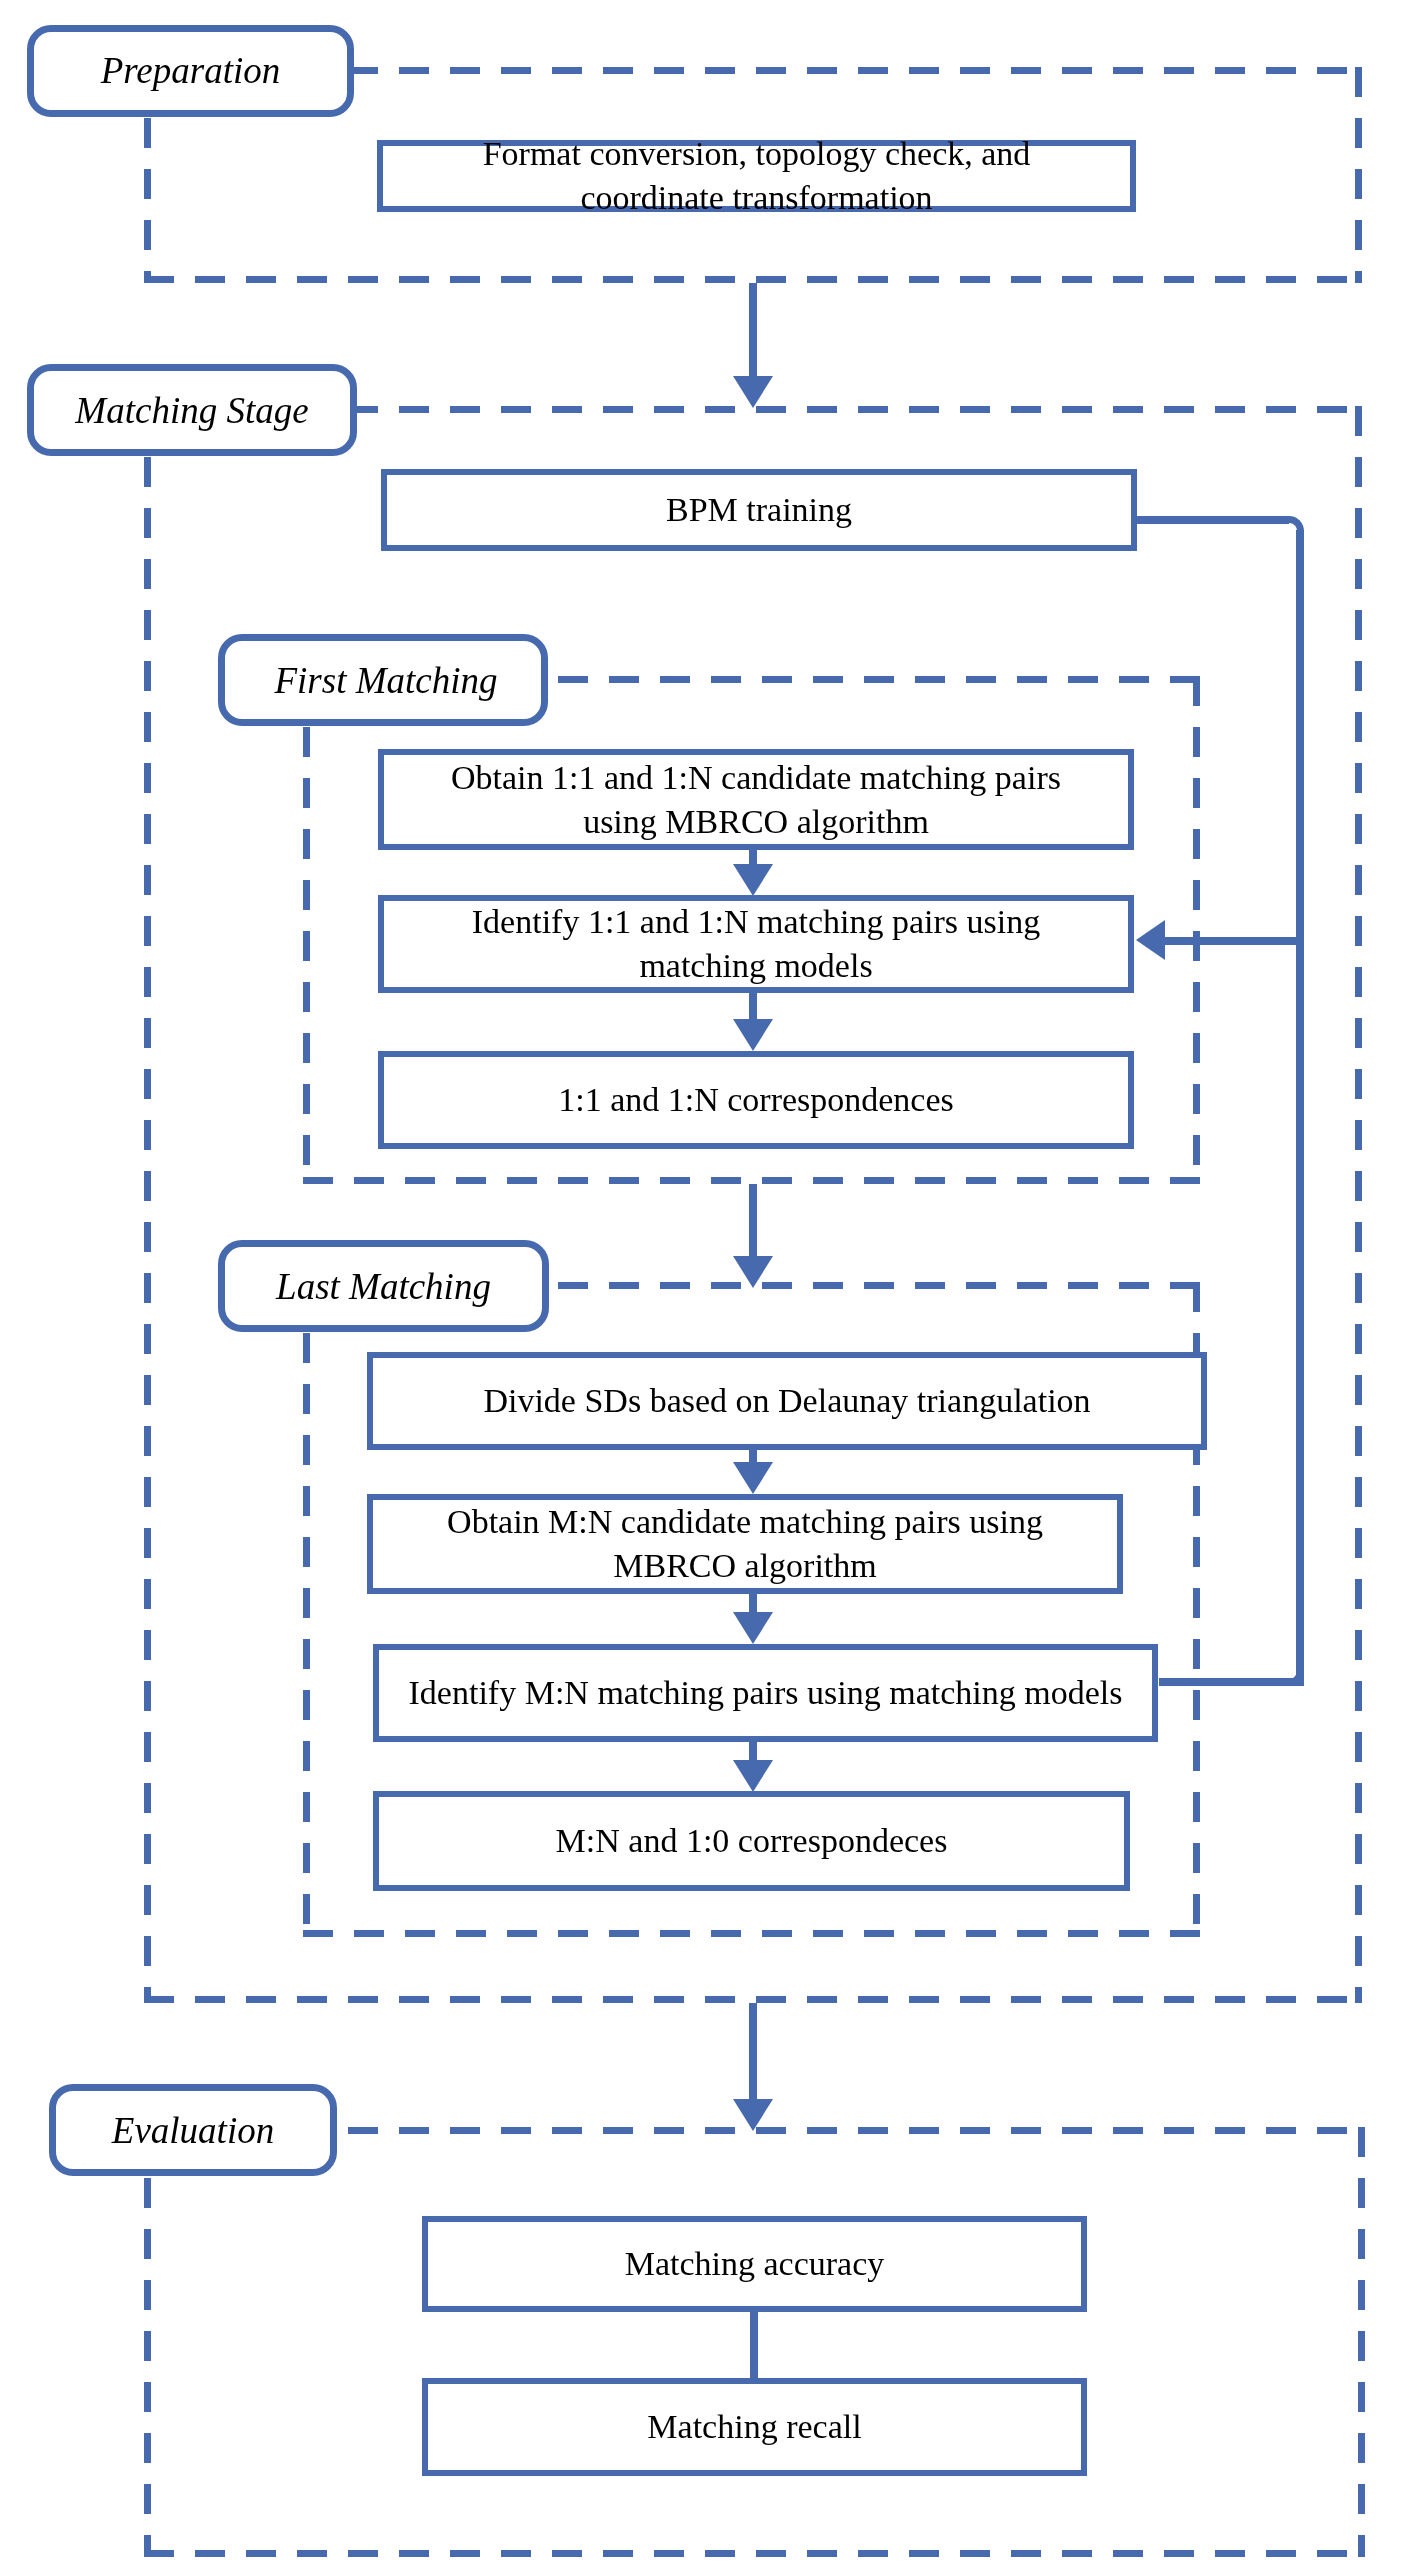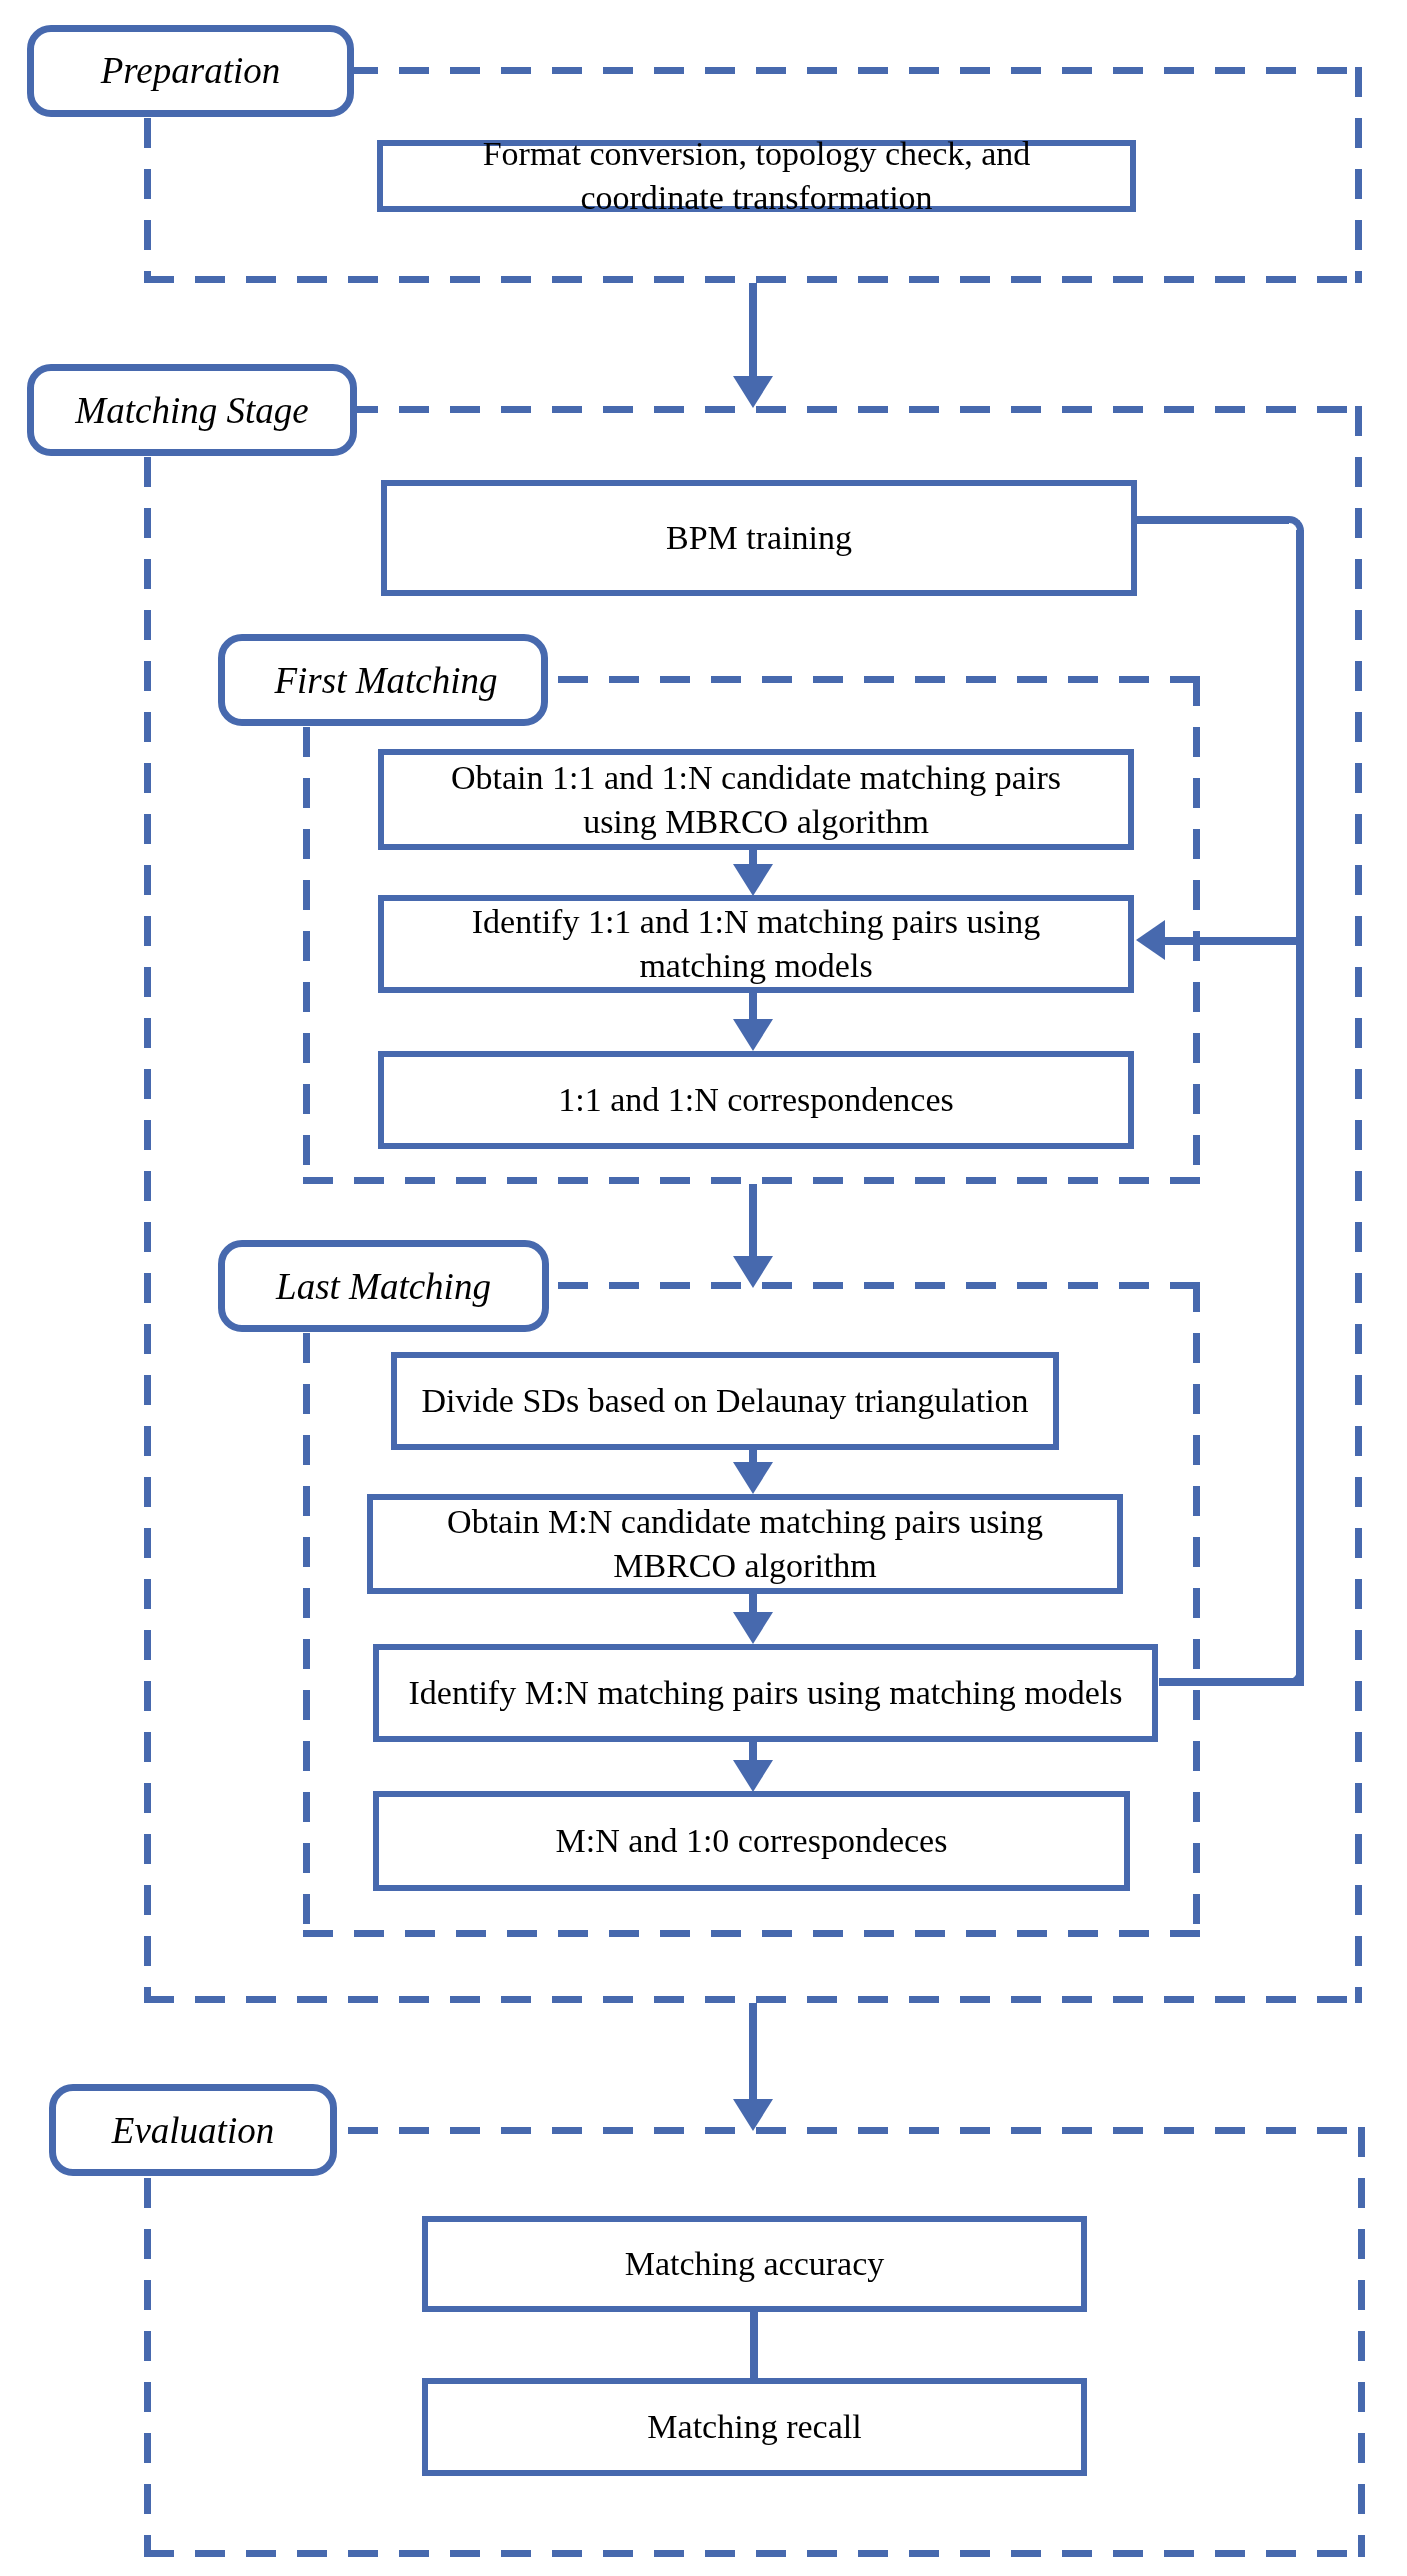--- a/index.html
+++ b/index.html
@@ -125,29 +125,29 @@
   <div class="corner corner-br" style="left:1289px;top:1671px;width:14.7px;height:14.7px;"></div>
 
   <div class="line" style="left:1165px;top:937px;width:138px;height:7.6px;"></div>
   <div class="ah-left" style="left:1136px;top:920px;"></div>
 
   <div class="line" style="left:1159px;top:1678px;width:138px;height:7.6px;"></div>
   <div class="ah-left" style="left:1129px;top:1661px;"></div>
 
   <div class="box" style="left:377px;top:140px;width:759px;height:72px;padding:0 33px;">Format conversion, topology check, and coordinate transformation</div>
 
-  <div class="box" style="left:381px;top:480px;width:756px;height:116px;padding:0 0;">BPM training</div>
+  <div class="box" style="left:381px;top:469px;width:756px;height:82px;padding:0 0;">BPM training</div>
 
   <div class="box" style="left:378px;top:749px;width:756px;height:101px;padding:0 64px;">Obtain 1:1 and 1:N candidate matching pairs using MBRCO algorithm</div>
 
   <div class="box" style="left:378px;top:895px;width:756px;height:98px;padding:0 32px;">Identify 1:1 and 1:N matching pairs using matching models</div>
 
   <div class="box" style="left:378px;top:1051px;width:756px;height:98px;padding:0 11px;">1:1 and 1:N correspondences</div>
 
-  <div class="box" style="left:367px;top:1352px;width:668px;height:98px;padding:0 11px;margin-left:24px;">Divide SDs based on Delaunay triangulation</div>
+  <div class="box" style="left:367px;top:1352px;width:840px;height:98px;padding:0 11px;">Divide SDs based on Delaunay triangulation</div>
 
   <div class="box" style="left:367px;top:1494px;width:756px;height:100px;padding:0 32px;">Obtain M:N candidate matching pairs using MBRCO algorithm</div>
 
   <div class="box" style="left:373px;top:1644px;width:785px;height:98px;padding:0 29px;">Identify M:N matching pairs using matching models</div>
 
   <div class="box" style="left:373px;top:1791px;width:757px;height:100px;padding:0 11px;">M:N and 1:0 correspondeces</div>
 
   <div class="box" style="left:422px;top:2216px;width:665px;height:96px;padding:0 2px;">Matching accuracy</div>
 
   <div class="box" style="left:422px;top:2378px;width:665px;height:98px;padding:0 11px;">Matching recall</div>

